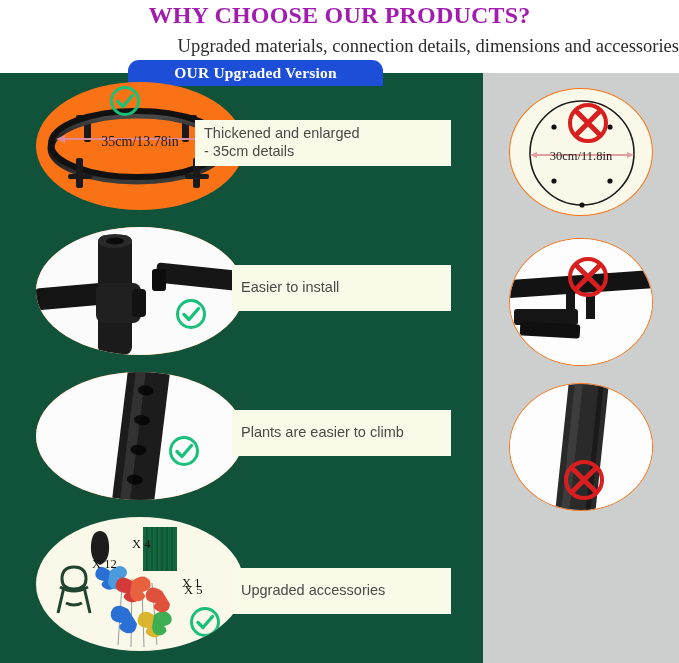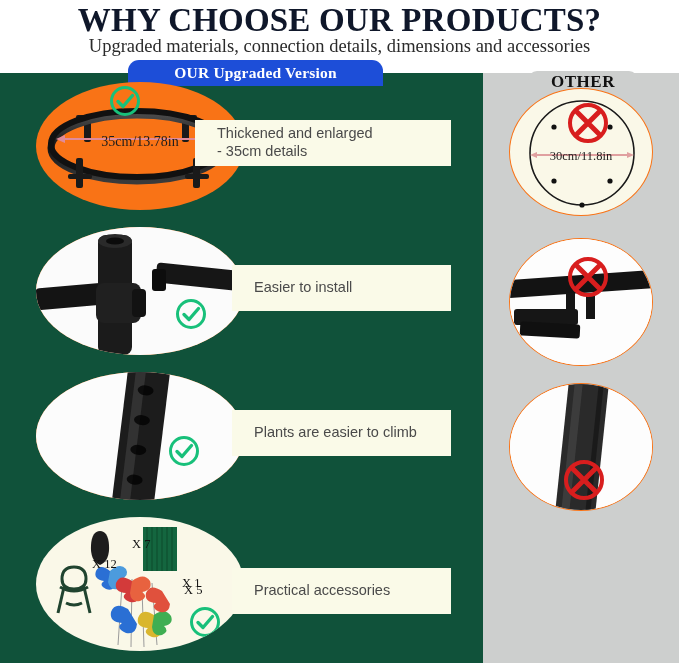--- a/index.html
+++ b/index.html
@@ -9,27 +9,27 @@
     font-family: "Liberation Sans", sans-serif;
     overflow: hidden;
   }
   #page { position: relative; width: 679px; height: 663px; background:#fff; }
 
   
   .title {
     position: absolute; top: 2px; left: 0; width: 679px;
     text-align: center;
     font-family: "Liberation Serif", serif;
-    font-size: 33px; font-weight: bold; letter-spacing: .2px;
-    color: #0f172a;
+    font-size: 24px; font-weight: bold; letter-spacing: .2px;
+    color: #a21caf;
     white-space: nowrap;
   }
   .subtitle {
     position: absolute; top: 36px; left: 0; width: 679px;
-    text-align: center;
+    text-align: right;
     font-family: "Liberation Serif", serif;
     font-size: 18.5px; color: #2b2b2b;
     white-space: nowrap;
   }
 
   
   .green-panel {
     position: absolute; left: 0; top: 73px; width: 483px; height: 590px;
     background: #10523A;
   }
@@ -73,21 +73,21 @@
     border-radius: 50%;
     background: #f97316;
     overflow: hidden;
   }
   .photo.cream { background: #FAF8E8; }
 
   .label {
     position: absolute; top: 47px; height: 46px;
     background: #FAFAE8;
     display: flex; align-items: center;
-    padding-left: 22px;
+    padding-left: 9px;
     color: #4a4a4a;
     font-size: 14.5px;
     line-height: 1.22;
   }
   .label-wide { left: 195px; width: 256px; }
   .label-narrow { left: 232px; width: 219px; }
 
   
   .check {
     position: absolute; width: 34px; height: 34px;
@@ -134,21 +134,20 @@
 
 <div id="page">
 
   <div class="title">WHY CHOOSE OUR PRODUCTS?</div>
   <div class="subtitle">Upgraded materials, connection details, dimensions and accessories</div>
 
   <div class="green-panel"></div>
   <div class="gray-panel"></div>
 
   <div class="tab-our">OUR  Upgraded Version</div>
-  <div class="tab-other">OTHER</div>
 
   <div class="row row-0">
     <div class="photo">
       <svg viewBox="0 0 208 128" width="208" height="128">
         <defs>
           <linearGradient id="mt" x1="0" y1="0" x2="0" y2="1">
             <stop offset="0" stop-color="#4a4a4a"></stop>
               <stop offset="0.5" stop-color="#141414"></stop>
               <stop offset="1" stop-color="#3a3a3a"></stop>
           </linearGradient>
@@ -272,32 +271,32 @@
           <path d="M74 54 q-10 -8 -14 0 q-3 8 8 10 q-6 4 2 8 q8 3 10 -6z" fill="#2a6fd4"></path>
           <path d="M74 54 q10 -9 16 -2 q4 7 -6 11 q7 4 -1 9 q-9 2 -11 -7z" fill="#4c9bdd"></path>
           <path d="M96 64 q-12 -8 -16 2 q-2 9 10 10 q-6 5 4 9 q9 2 10 -8z" fill="#d33a3a"></path>
           <path d="M96 64 q12 -9 18 0 q3 9 -8 11 q7 5 -2 9 q-9 2 -10 -8z" fill="#e8623f"></path>
           <path d="M92 92 q-13 -8 -17 3 q-2 10 11 11 q-7 5 4 10 q10 2 11 -9z" fill="#2a6fd4"></path>
           <path d="M118 98 q-12 -8 -16 3 q-2 9 10 10 q-6 5 4 9 q9 2 10 -8z" fill="#d9b62e"></path>
           <path d="M118 98 q11 -8 17 1 q3 8 -7 10 q6 5 -2 9 q-9 2 -10 -8z" fill="#3fae52"></path>
           <path d="M126 74 q-12 -8 -16 2 q-2 9 10 10 q-6 5 4 9 q9 2 10 -8z" fill="#e0513d"></path>
         </g>
       </svg>
-      <div class="qty" style="left:96px; top:20px;">X 7</div>
+      <div class="qty" style="left:96px; top:20px;">X 4</div>
       <div class="qty" style="left:146px; top:44px;margin-top:15px;">X 1</div>
       <div class="qty" style="left:56px; top:40px;">X 12</div>
       <div class="qty" style="left:148px; top:66px;">X 5</div>
       <div class="check" style="left:152px; top:88px;">
         <svg viewBox="0 0 34 34">
             <circle cx="17" cy="17" r="13.5" fill="none" stroke="#18C07A" stroke-width="3"></circle>
             <path d="M10 17.5 L15 22.5 L24.5 11.5" fill="none" stroke="#18C07A" stroke-width="3.4" stroke-linecap="round" stroke-linejoin="round"></path>
           </svg>
       </div>
     </div>
-    <div class="label label-narrow" style="top:60px">Practical accessories</div>
+    <div class="label label-narrow" style="top:60px">Upgraded accessories</div>
   </div>
 
   <div class="ocell ocell-0">
     <div class="ocircle cream">
       <svg viewBox="0 0 144 128" width="144" height="128">
         <circle cx="72" cy="64" r="52" fill="none" stroke="#1a1a1a" stroke-width="1.6"></circle>
         <circle cx="44" cy="38" r="2.6" fill="#111"></circle>
         <circle cx="100" cy="38" r="2.6" fill="#111"></circle>
         <circle cx="44" cy="92" r="2.6" fill="#111"></circle>
         <circle cx="100" cy="92" r="2.6" fill="#111"></circle>

